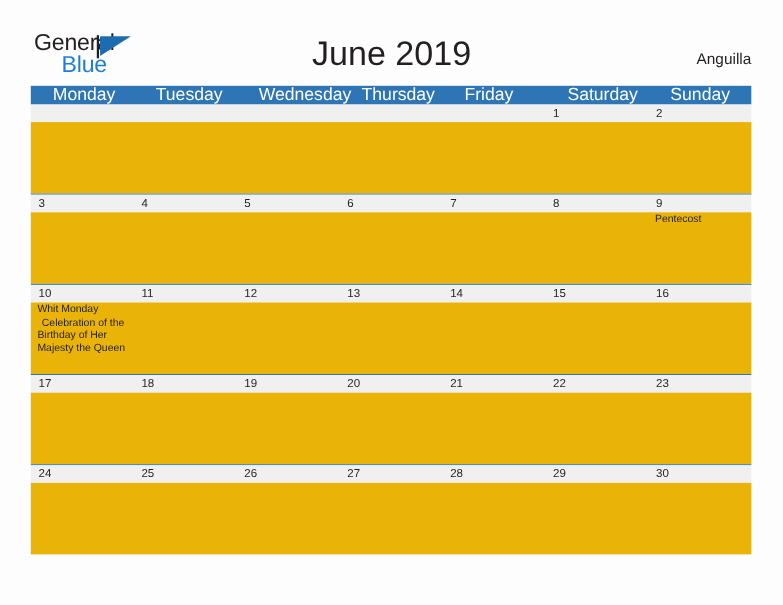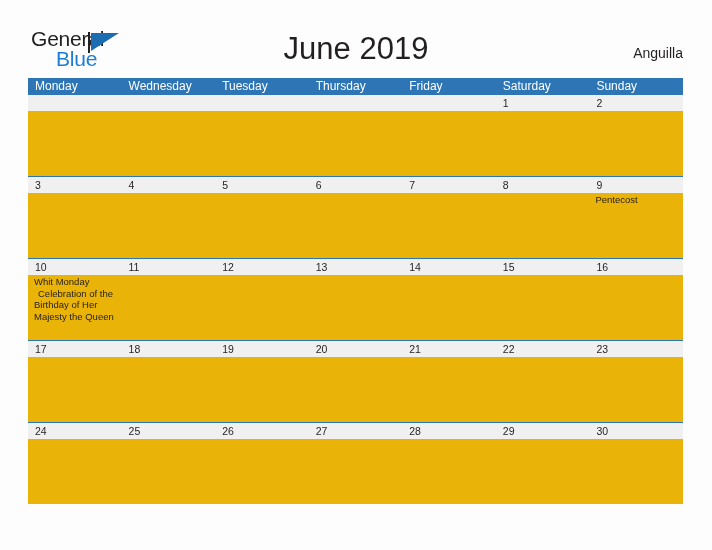--- a/index.html
+++ b/index.html
@@ -107,23 +107,23 @@
   }
 
   .dow-header {
     display: flex;
     background: #2e75b6;
     height: 17px;
   }
   .dow-cell {
     width: 93.57px;
     box-sizing: border-box;
-    padding-left: 7px;
+    padding-left: 20px;
     color: #ffffff;
-    font-size: 12px;
+    font-size: 16px;
     line-height: 17px;
     white-space: nowrap;
   }
 
   .week-row {
     border-top: 1.2px solid #2e75b6;
   }
   .week-row.first {
     border-top: none;
   }
@@ -176,22 +176,22 @@
   </div>
 
   <div class="cal-title">June 2019</div>
 
   <div class="cal-region">Anguilla</div>
 </div>
 
 <div class="calendar">
   <div class="dow-header" id="dow-header">
       <div class="dow-cell">Monday</div>
+      <div class="dow-cell">Tuesday</div>
       <div class="dow-cell">Wednesday</div>
-      <div class="dow-cell">Tuesday</div>
       <div class="dow-cell">Thursday</div>
       <div class="dow-cell">Friday</div>
       <div class="dow-cell">Saturday</div>
       <div class="dow-cell">Sunday</div>
     </div>
   <div id="weeks-container">
       <div class="week-row first">
         <div class="date-band">
           <div class="date-cell"></div>
           <div class="date-cell"></div>

